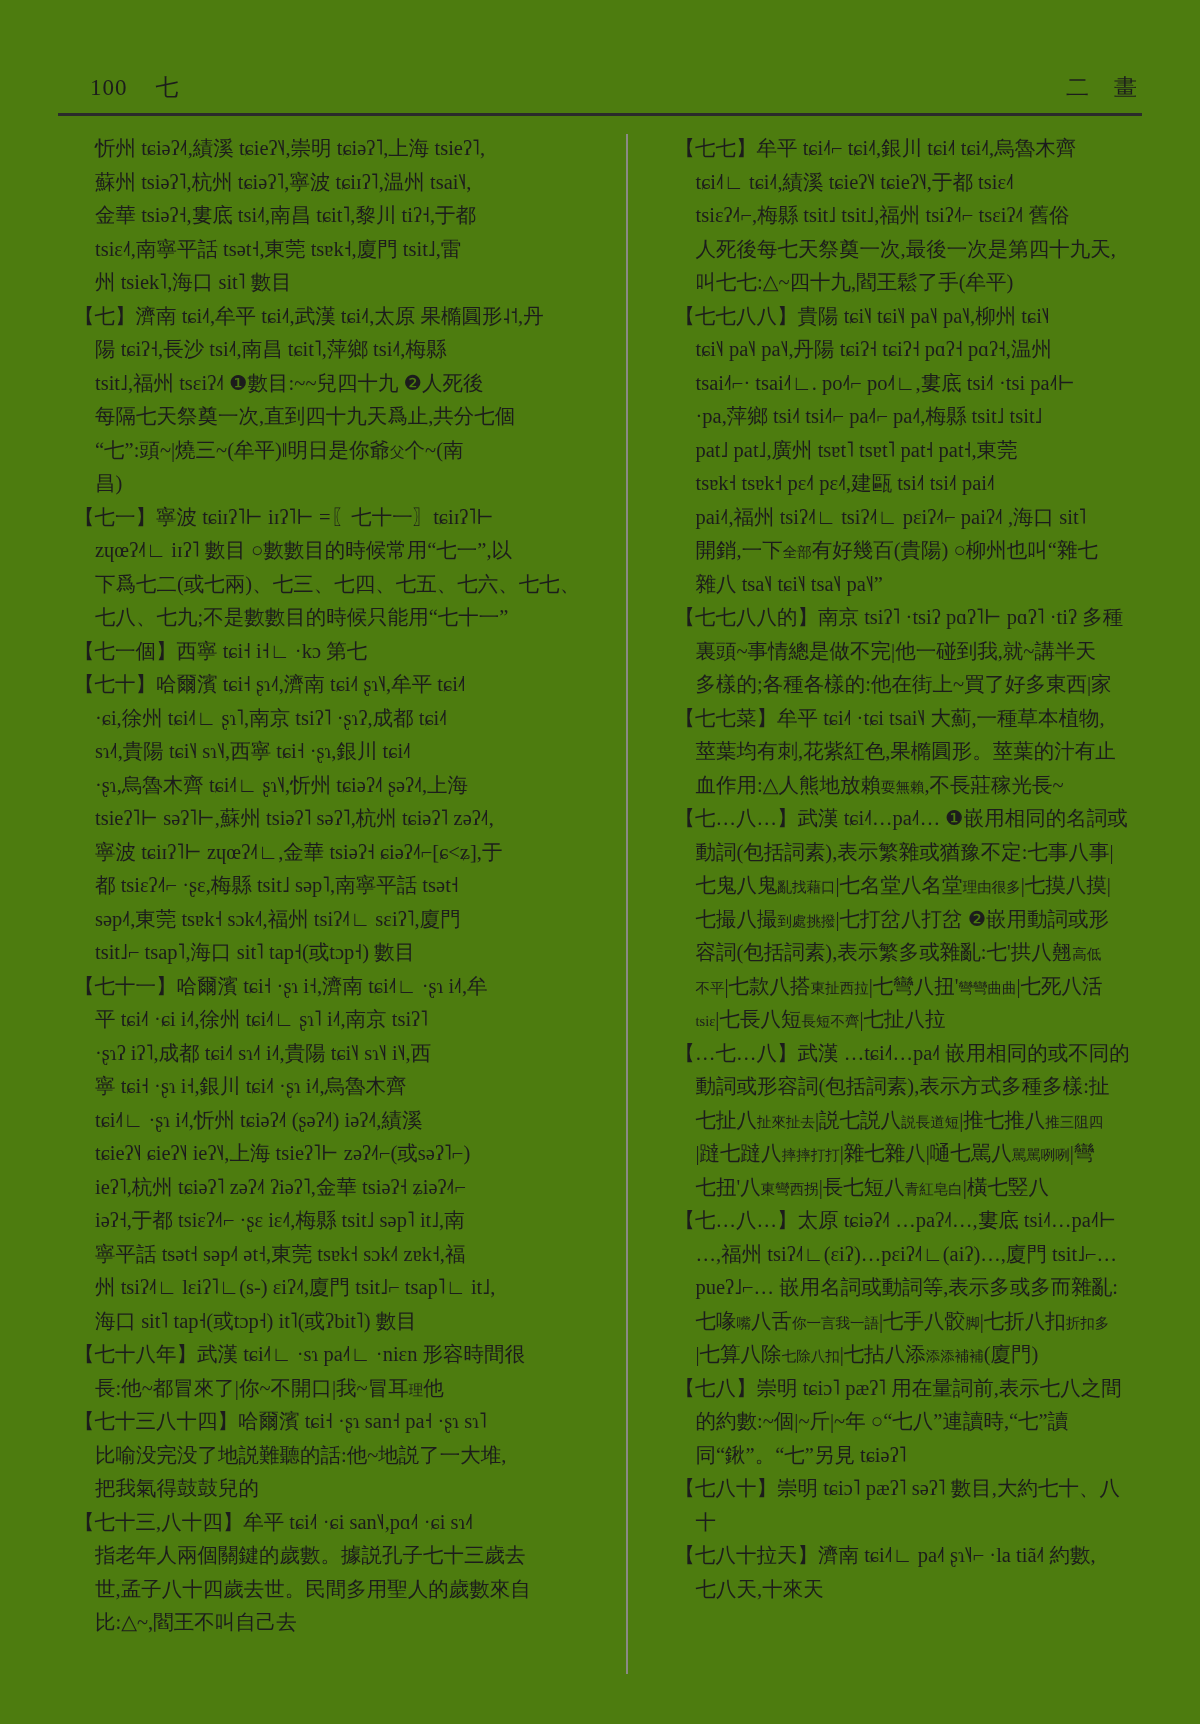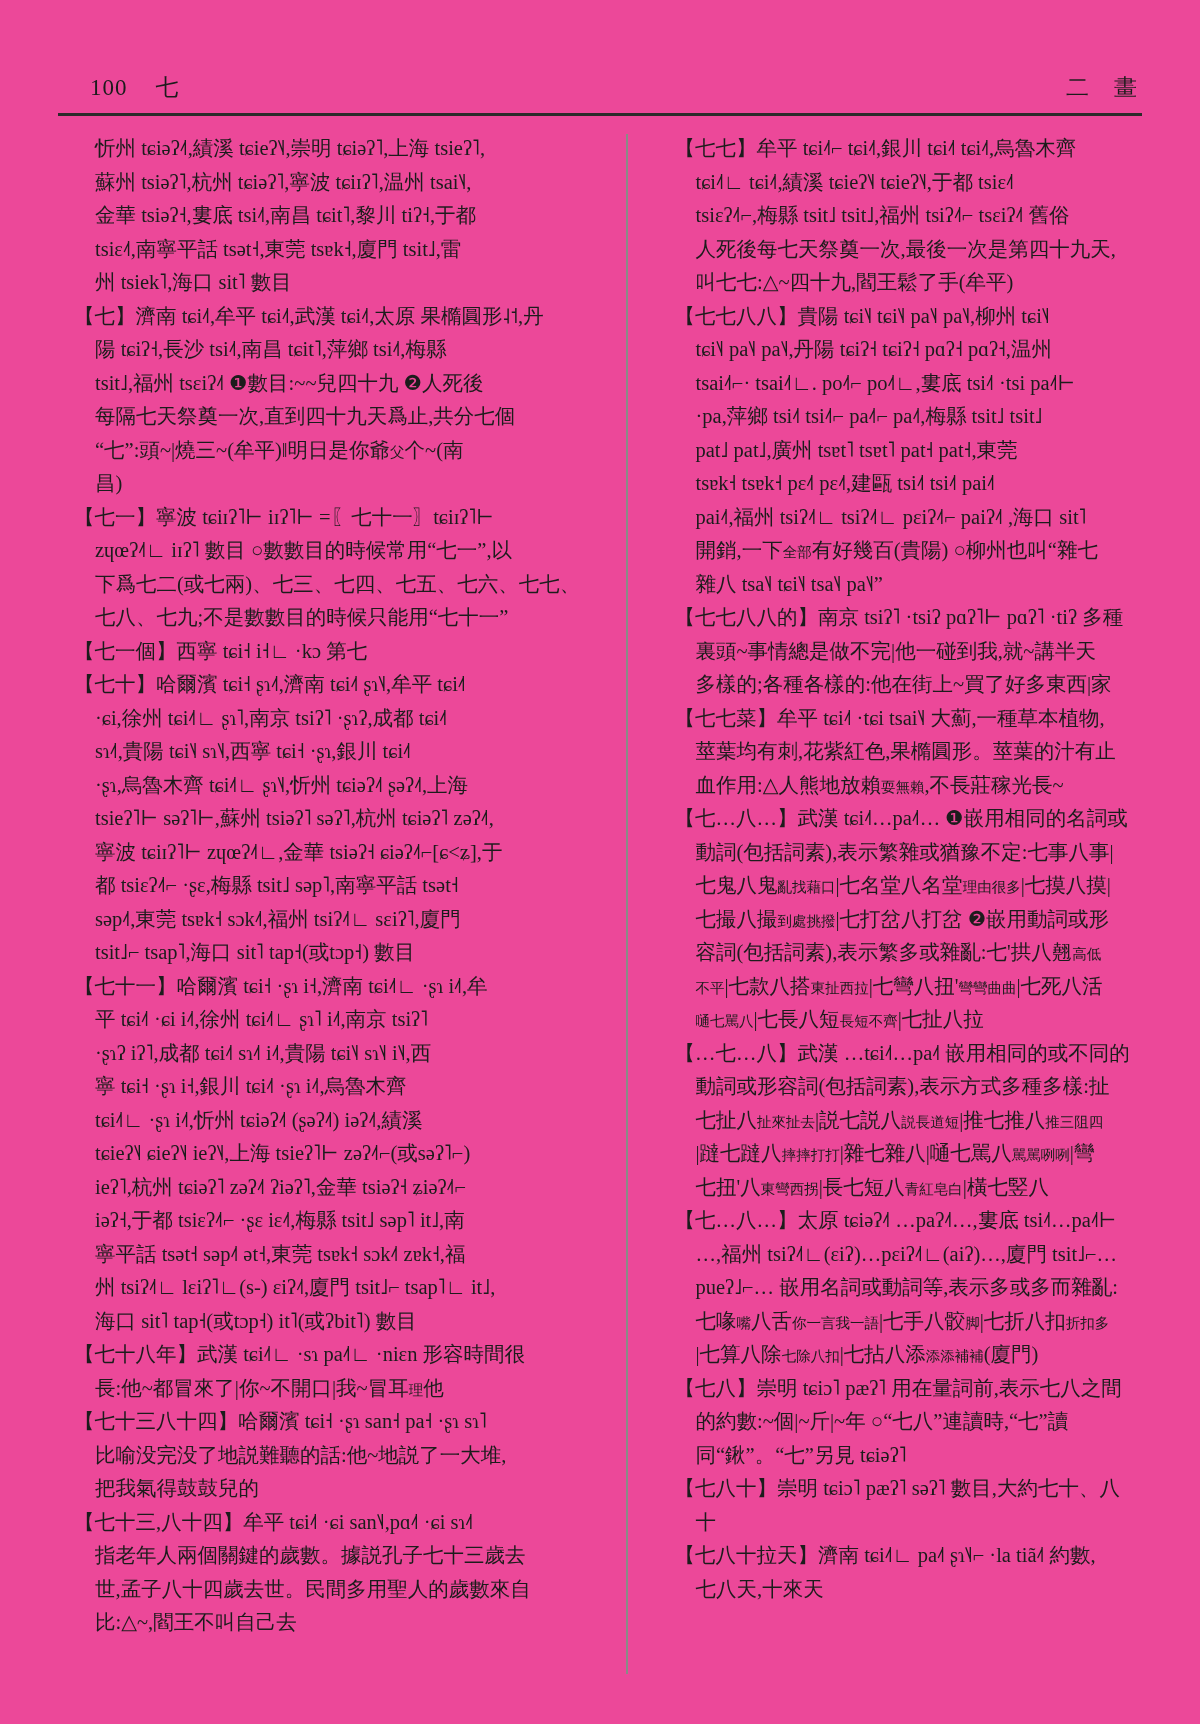--- a/index.html
+++ b/index.html
@@ -1,16 +1,16 @@
 <!DOCTYPE html>
 <html><head>
 <meta charset="utf-8">
 <style>
   html,body{margin:0;padding:0;background:#e8e8e4;}
-  .page{position:relative;width:1200px;height:1724px;margin:0 auto;background:#ec4899;color:#1c1c1c;
+  .page{position:relative;width:1200px;height:1724px;margin:0 auto;background:#4d7c0f;color:#1c1c1c;
         font-family:"Liberation Serif","DejaVu Serif","DejaVu Sans",serif;overflow:hidden;}
   .hdr{display:flex;justify-content:space-between;align-items:flex-end;
        padding:72px 62px 10px 90px;font-size:23px;letter-spacing:1px;}
   .hdr-left{display:flex;gap:28px;align-items:baseline;}
   .rule{margin:0 58px;border-top:3px solid #2b2b2b;}
   .cols{display:flex;margin-top:16px;gap:36px;}
   .col{font-size:20.5px;line-height:33.5px;overflow:hidden;}
   .col-left{width:518px;margin-left:74px;}
   .divider{width:2px;background:#8a8a86;height:1540px;margin-top:2px;}
   .col-right{width:528px;margin-left:11px;}
@@ -99,21 +99,21 @@
         <div class="line ind"><span>多樣的;各種各樣的:他在街上~買了好多東西|家</span></div>
         <div class="line"><span>【七七菜】牟平 tɕi˨˦ ·tɕi tsai˥˨ 大薊,一種草本植物,</span></div>
         <div class="line ind"><span>莖葉均有刺,花紫紅色,果橢圓形。莖葉的汁有止</span></div>
         <div class="line ind"><span>血作用:△人熊地放賴</span><span class="sm">耍無賴</span><span>,不長莊稼光長~</span></div>
         <div class="line"><span>【七…八…】武漢 tɕi˨˦…pa˨˦… ❶嵌用相同的名詞或</span></div>
         <div class="line ind"><span>動詞(包括詞素),表示繁雜或猶豫不定:七事八事|</span></div>
         <div class="line ind"><span>七鬼八鬼</span><span class="sm">亂找藉口</span><span>|七名堂八名堂</span><span class="sm">理由很多</span><span>|七摸八摸|</span></div>
         <div class="line ind"><span>七撮八撮</span><span class="sm">到處挑撥</span><span>|七打岔八打岔 ❷嵌用動詞或形</span></div>
         <div class="line ind"><span>容詞(包括詞素),表示繁多或雜亂:七'拱八翹</span><span class="sm">高低</span></div>
         <div class="line ind"><span class="sm">不平</span><span>|七款八搭</span><span class="sm">東扯西拉</span><span>|七彎八扭'</span><span class="sm">彎彎曲曲</span><span>|七死八活</span></div>
-        <div class="line ind"><span class="sm">嗵七駡八</span><span>|七長八短</span><span class="sm">長短不齊</span><span>|七扯八拉</span></div>
+        <div class="line ind"><span class="sm">tsiɛ</span><span>|七長八短</span><span class="sm">長短不齊</span><span>|七扯八拉</span></div>
         <div class="line"><span>【…七…八】武漢 …tɕi˨˦…pa˨˦ 嵌用相同的或不同的</span></div>
         <div class="line ind"><span>動詞或形容詞(包括詞素),表示方式多種多樣:扯</span></div>
         <div class="line ind"><span>七扯八</span><span class="sm">扯來扯去</span><span>|説七説八</span><span class="sm">説長道短</span><span>|推七推八</span><span class="sm">推三阻四</span></div>
         <div class="line ind"><span>|躂七躂八</span><span class="sm">摔摔打打</span><span>|雜七雜八|嗵七駡八</span><span class="sm">駡駡咧咧</span><span>|彎</span></div>
         <div class="line ind"><span>七扭'八</span><span class="sm">東彎西拐</span><span>|長七短八</span><span class="sm">青紅皂白</span><span>|橫七竪八</span></div>
         <div class="line"><span>【七…八…】太原 tɕiəʔ˨˦ …paʔ˨˦…,婁底 tsi˨˦…pa˨˦⊢</span></div>
         <div class="line ind"><span>…,福州 tsiʔ˨˦∟(ɛiʔ)…pɛiʔ˨˦∟(aiʔ)…,廈門 tsit˩⌐…</span></div>
         <div class="line ind"><span>pueʔ˩⌐… 嵌用名詞或動詞等,表示多或多而雜亂:</span></div>
         <div class="line ind"><span>七喙</span><span class="sm">嘴</span><span>八舌</span><span class="sm">你一言我一語</span><span>|七手八骹</span><span class="sm">脚</span><span>|七折八扣</span><span class="sm">折扣多</span></div>
         <div class="line ind"><span>|七算八除</span><span class="sm">七除八扣</span><span>|七拈八添</span><span class="sm">添添補補</span><span>(廈門)</span></div>

